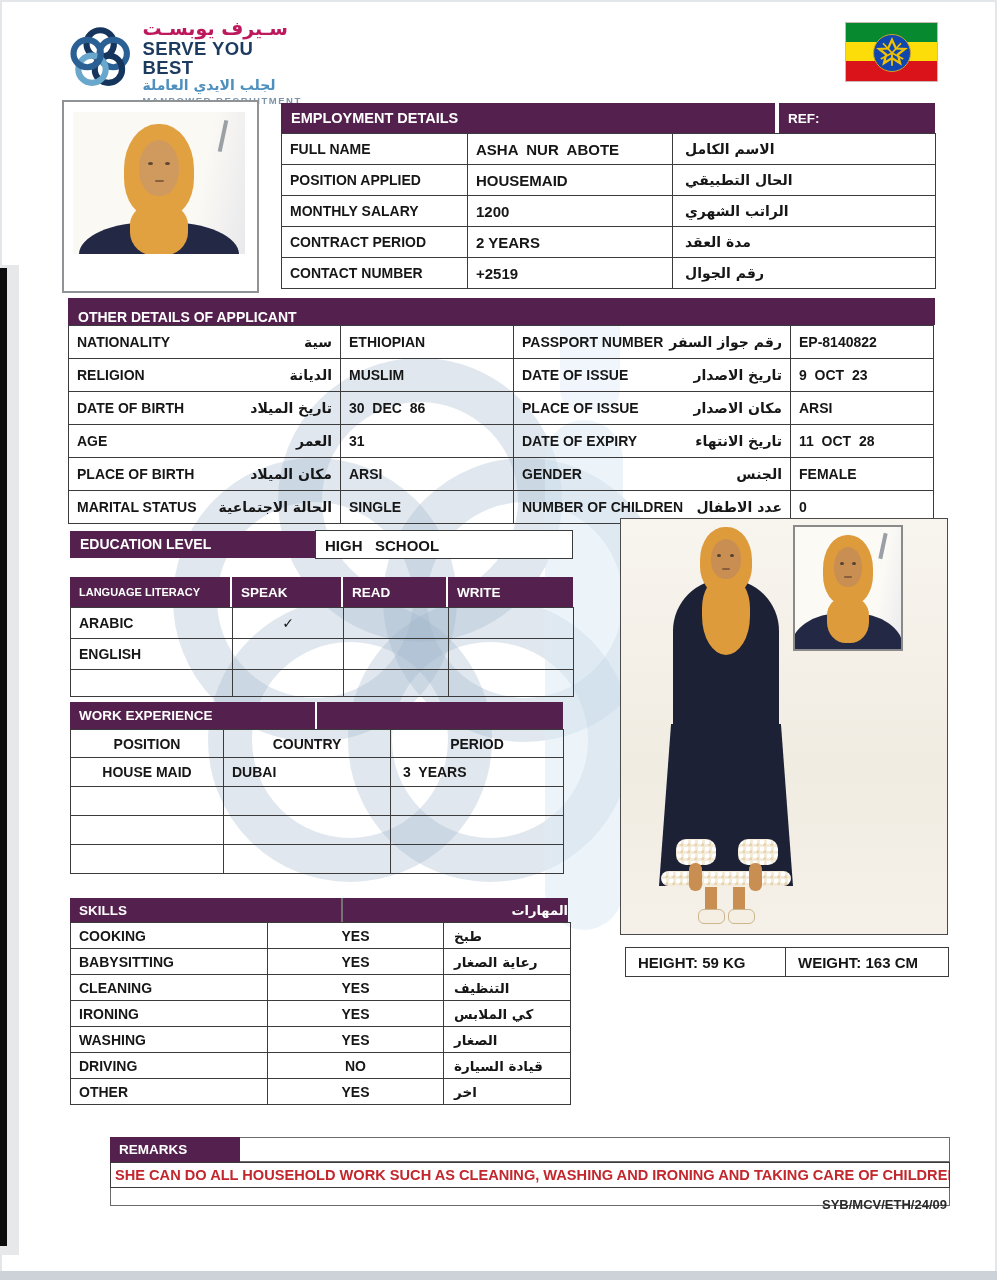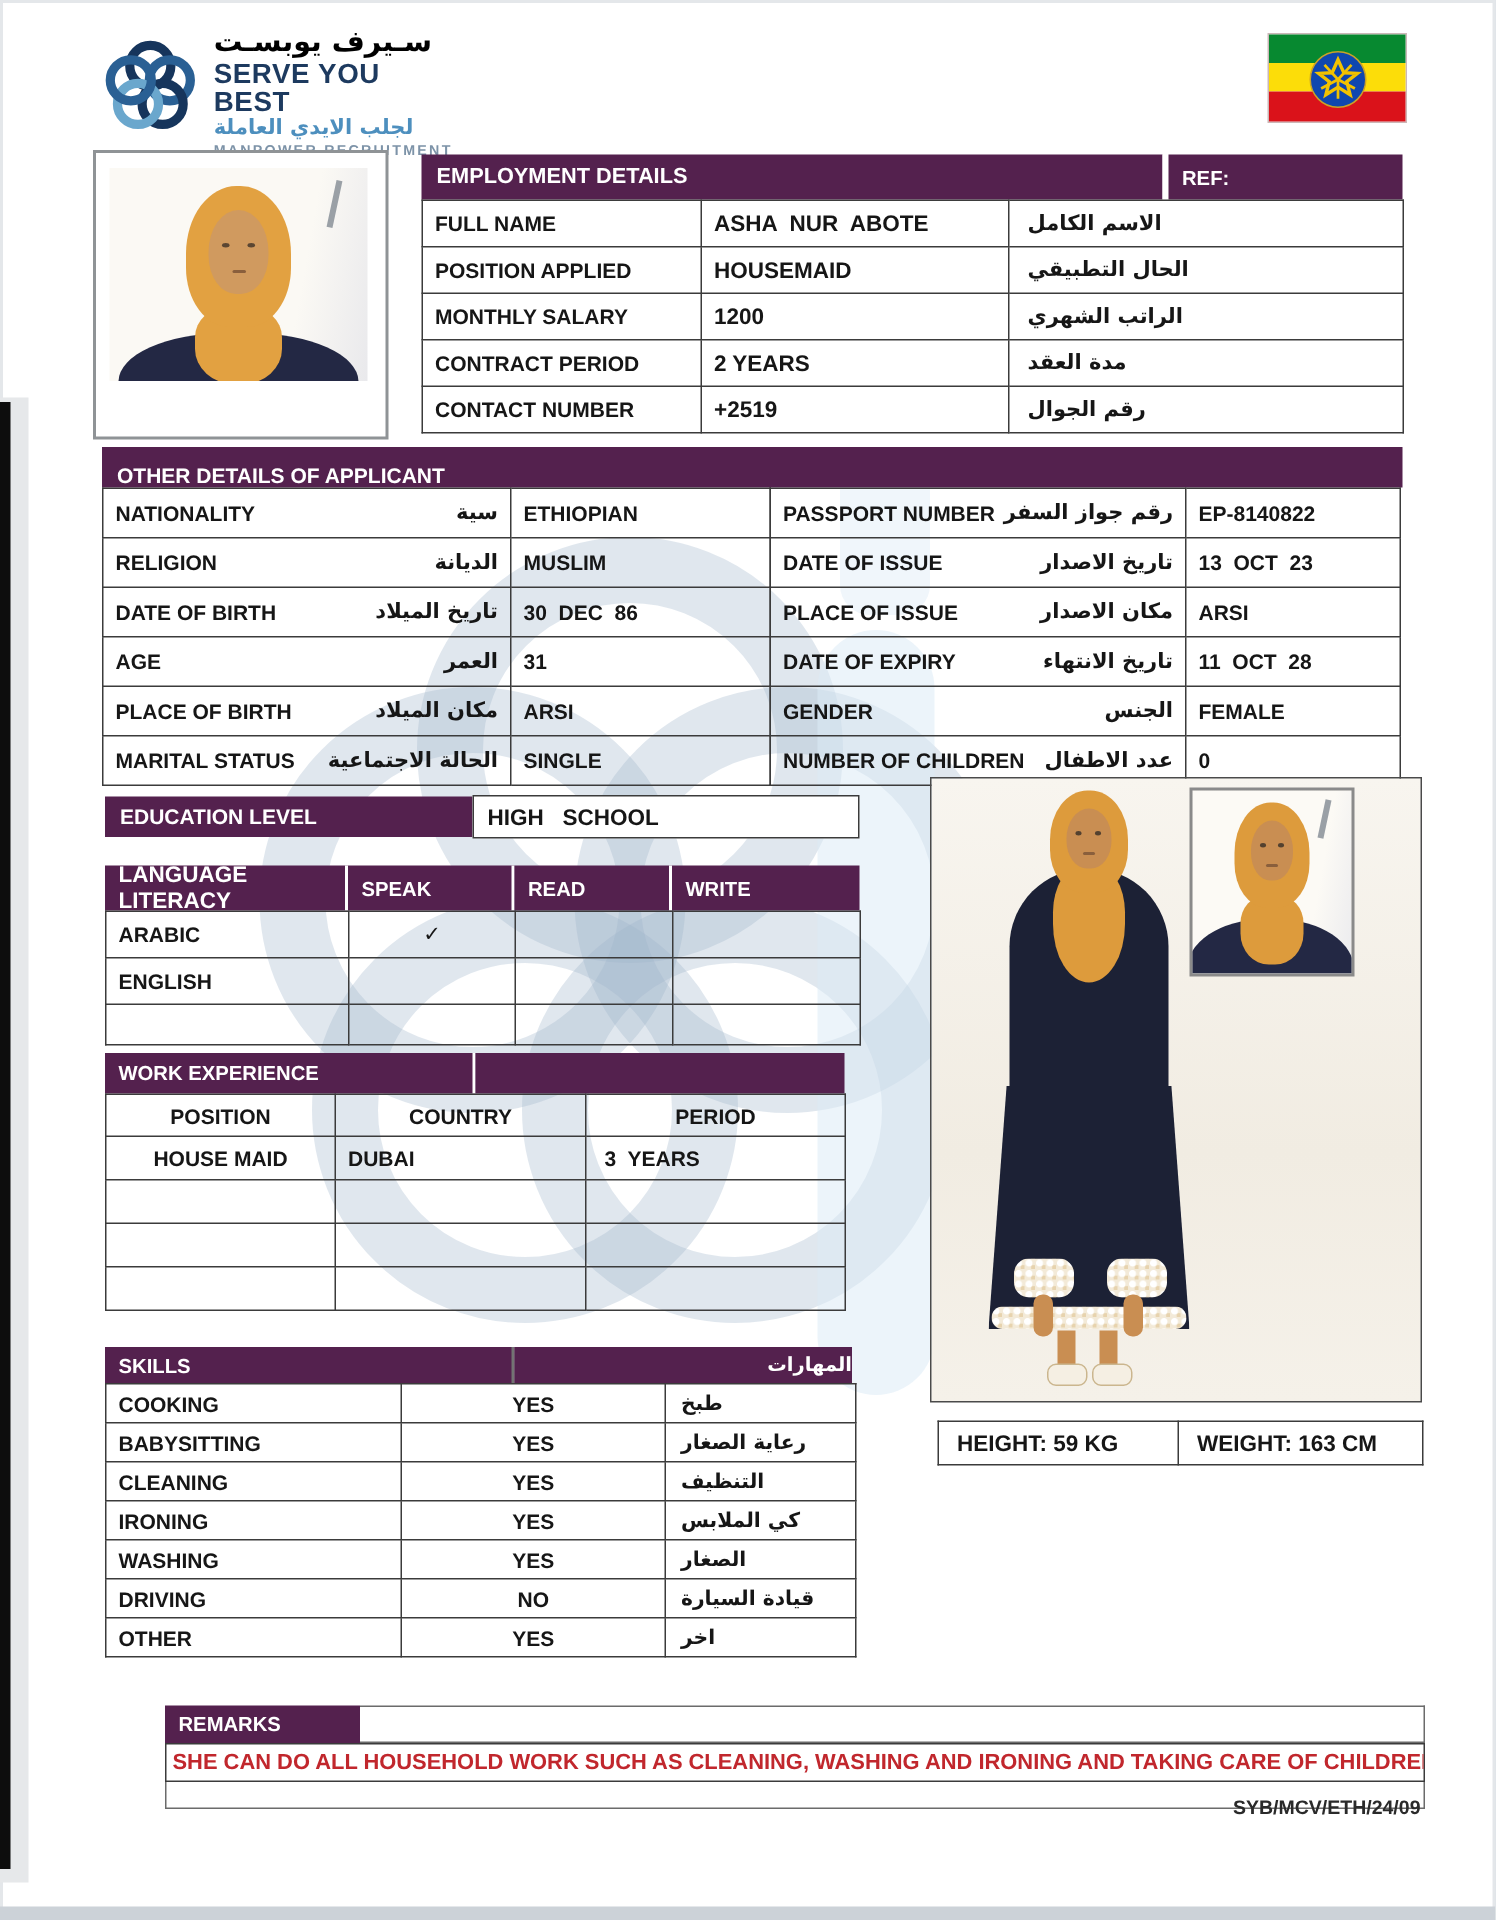--- a/index.html
+++ b/index.html
@@ -47,21 +47,21 @@
     <svg width="70" height="70" viewBox="0 0 100 100" style="margin-top:8px;">
       <g fill="none" stroke-width="9">
         <circle cx="50" cy="28" r="20" stroke="#16355c"></circle>
         <circle cx="69" cy="42" r="20" stroke="#2a6094"></circle>
         <circle cx="62" cy="65" r="20" stroke="#16355c"></circle>
         <circle cx="38" cy="65" r="20" stroke="#6aa7cd"></circle>
         <circle cx="31" cy="42" r="20" stroke="#2a6094"></circle>
       </g>
     </svg>
     <div class="logo-text" style="margin-left:8px;padding-top:2px;">
-      <div class="ar" style="font-size:19px;font-weight:bold;color:#000000;text-align:left;direction:rtl;">سـيرف يوبسـت</div>
+      <div class="ar" style="font-size:19px;font-weight:bold;color:#be185d;text-align:left;direction:rtl;">سـيرف يوبسـت</div>
       <div style="font-size:18.5px;font-weight:bold;color:#1d3a5f;letter-spacing:.4px;">SERVE YOU BEST</div>
       <div class="ar" style="font-size:14px;font-weight:bold;color:#4d8fbe;text-align:left;direction:rtl;">لجلب الايدي العاملة</div>
       <div style="font-size:9.5px;font-weight:bold;color:#7d93a8;letter-spacing:1.5px;margin-top:2px;">MANPOWER RECRUITMENT</div>
     </div>
   </div>
 
   <div class="abs" style="left:845px;top:22px;width:91px;height:58px;border:1px solid #cbb7b7;z-index:3;">
     <div style="height:19px;background:#078930;"></div>
     <div style="height:19px;background:#fcdd09;"></div>
     <div style="height:20px;background:#da121a;"></div>
@@ -216,21 +216,21 @@
           </td>
           <td class="red pre">EP-8140822</td>
         </tr>
     <tr style="height:33px;">
           <td>
             <div class="lv">
               <span>DATE OF ISSUE</span>
               <span class="ar">تاريخ الاصدار</span>
             </div>
           </td>
-          <td class="red pre">13  OCT  23</td>
+          <td class="red pre">9  OCT  23</td>
         </tr>
     <tr style="height:33px;">
           <td>
             <div class="lv">
               <span>PLACE OF ISSUE</span>
               <span class="ar">مكان الاصدار</span>
             </div>
           </td>
           <td class="red pre">ARSI</td>
         </tr>
@@ -261,21 +261,21 @@
           </td>
           <td class="red pre">0</td>
         </tr>
   </tbody>
     </table>
 
   <div class="abs ph" style="left:70px;top:531px;width:245px;height:27px;line-height:27px;padding-left:10px;box-sizing:border-box;font-size:14px;z-index:3;">EDUCATION LEVEL</div>
   <div class="abs pre" style="left:315px;top:530px;width:258px;height:29px;line-height:29px;border:1.6px solid #3b3b3b;background:#fff;box-sizing:border-box;padding-left:9px;font-weight:bold;font-size:15px;color:#161616;z-index:3;">HIGH   SCHOOL</div>
 
   <div class="hbar" style="left:70px;top:577px;width:503px;height:30px;">
-    <div class="hc ph" style="width:162px;padding-left:9px;font-size:15px;border-right:2px solid #fff;">LANGUAGE LITERACY</div>
+    <div class="hc ph" style="width:162px;padding-left:9px;font-size:11px;border-right:2px solid #fff;">LANGUAGE LITERACY</div>
     <div class="hc ph" style="width:111px;padding-left:9px;font-size:13.5px;border-right:2px solid #fff;">SPEAK</div>
     <div class="hc ph" style="width:105px;padding-left:9px;font-size:13.5px;border-right:2px solid #fff;">READ</div>
     <div class="hc ph" style="width:125px;padding-left:9px;font-size:13.5px;">WRITE</div>
   </div>
   <table class="tbl" style="left:70px;top:607px;width:503px;">
     <colgroup>
         <col style="width:162px">
         <col style="width:111px">
         <col style="width:105px">
         <col style="width:125px">

